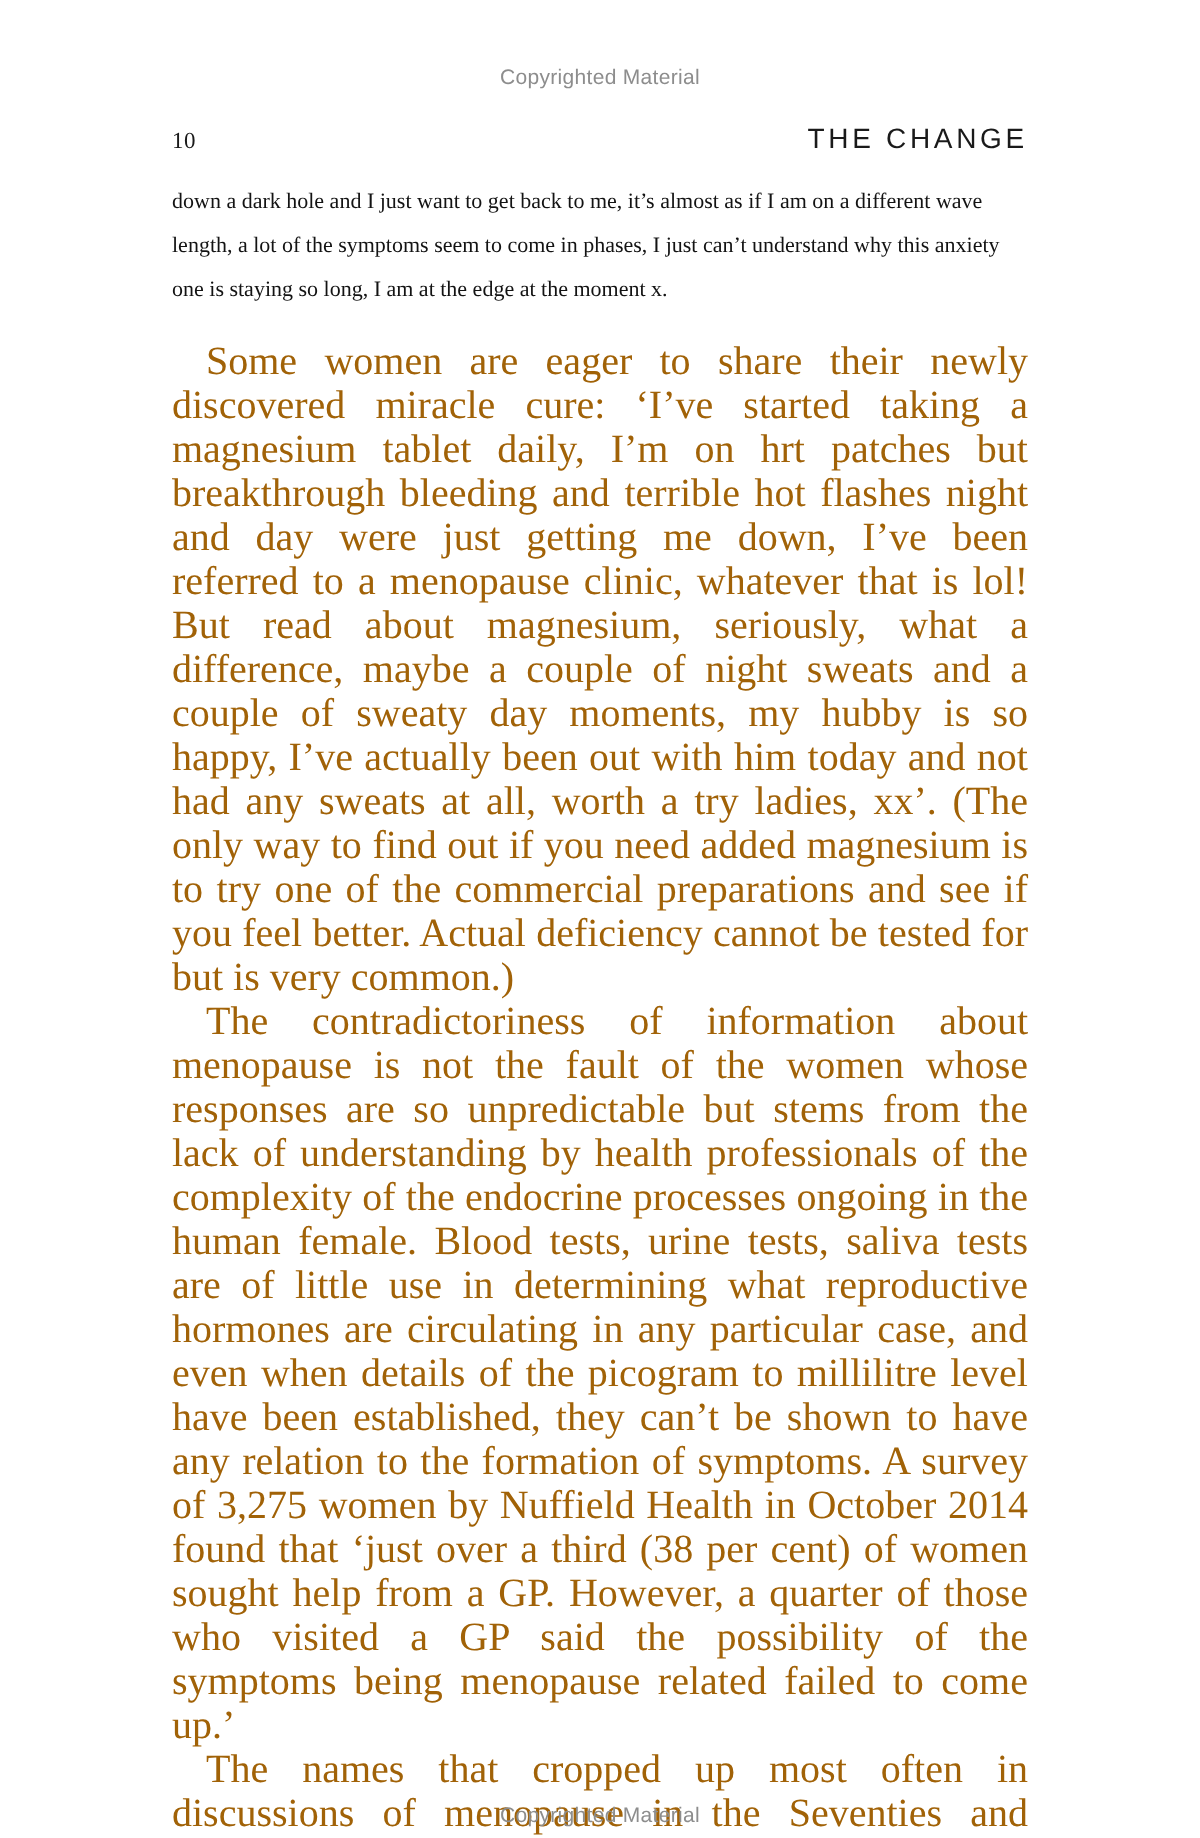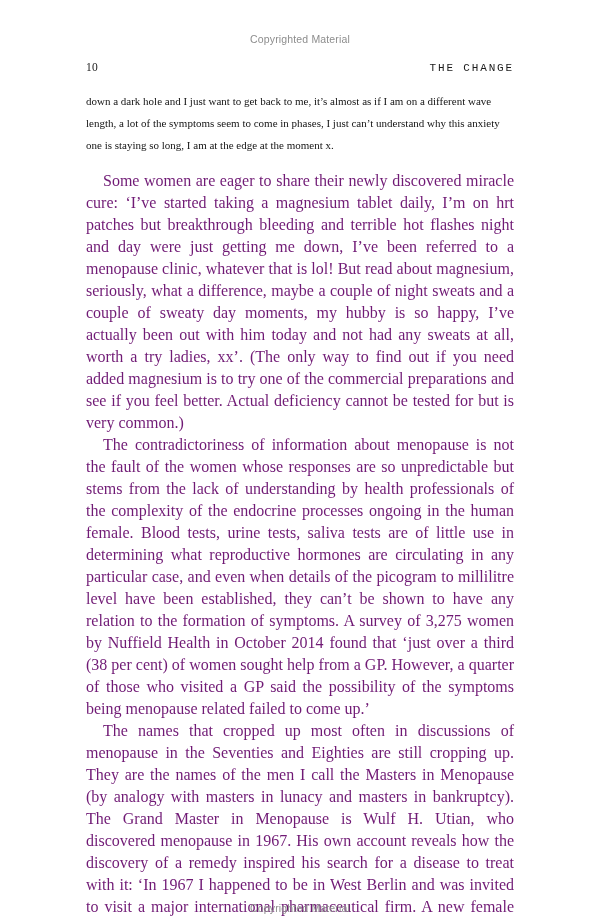--- a/index.html
+++ b/index.html
@@ -53,22 +53,22 @@
     font-size: 11px;
   }
   .folio {
     font-family: "Liberation Serif", "DejaVu Serif", serif;
     font-size: 11.5px;
     color: #1a1a1a;
     font-variant-numeric: oldstyle-nums;
     letter-spacing: 0.3px;
   }
   .head-title {
-    font-family: Liberation Mono, monospace;
-    font-size: 11px;
+    font-family: Liberation Sans, sans-serif;
+    font-size: 14px;
     letter-spacing: 1.85px;
     color: #1a1a1a;
     text-transform: uppercase;
     white-space: nowrap;
   }
 
   
   .textblock {
     position: absolute;
     left: 86px;
@@ -83,26 +83,26 @@
     line-height: 22px;
     text-align: left;
     color: #131313;
   }
   .blockquote p {
     margin: 0;
   }
 
   .bodytext p {
     margin: 0;
-    font-size: 16px;
+    font-size: 20px;
     line-height: 22px;
     text-align: justify;
     text-justify: inter-word;
     hyphens: none;
-    color: #701a75;
+    color: #a16207;
     text-indent: 17px;
   }
 </style>
 </head>
 <body>
 
 <div class="page">
 
   <div class="watermark watermark-top">Copyrighted Material</div>
 

